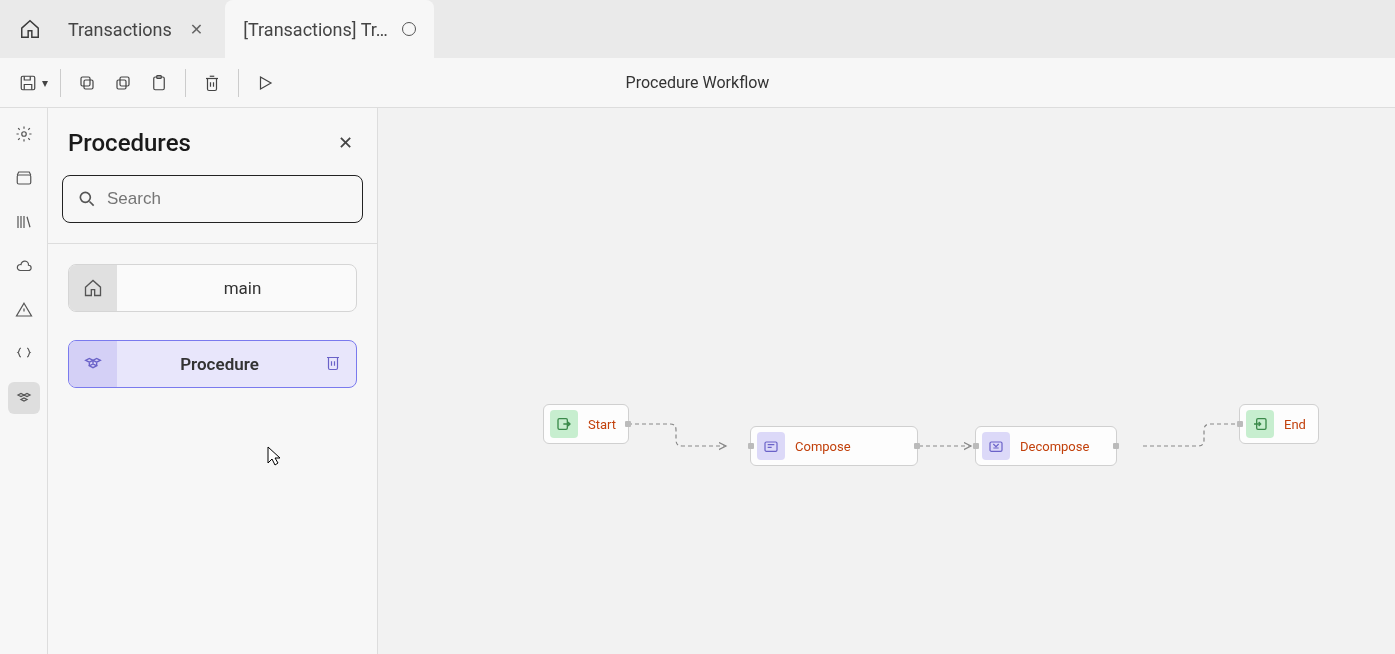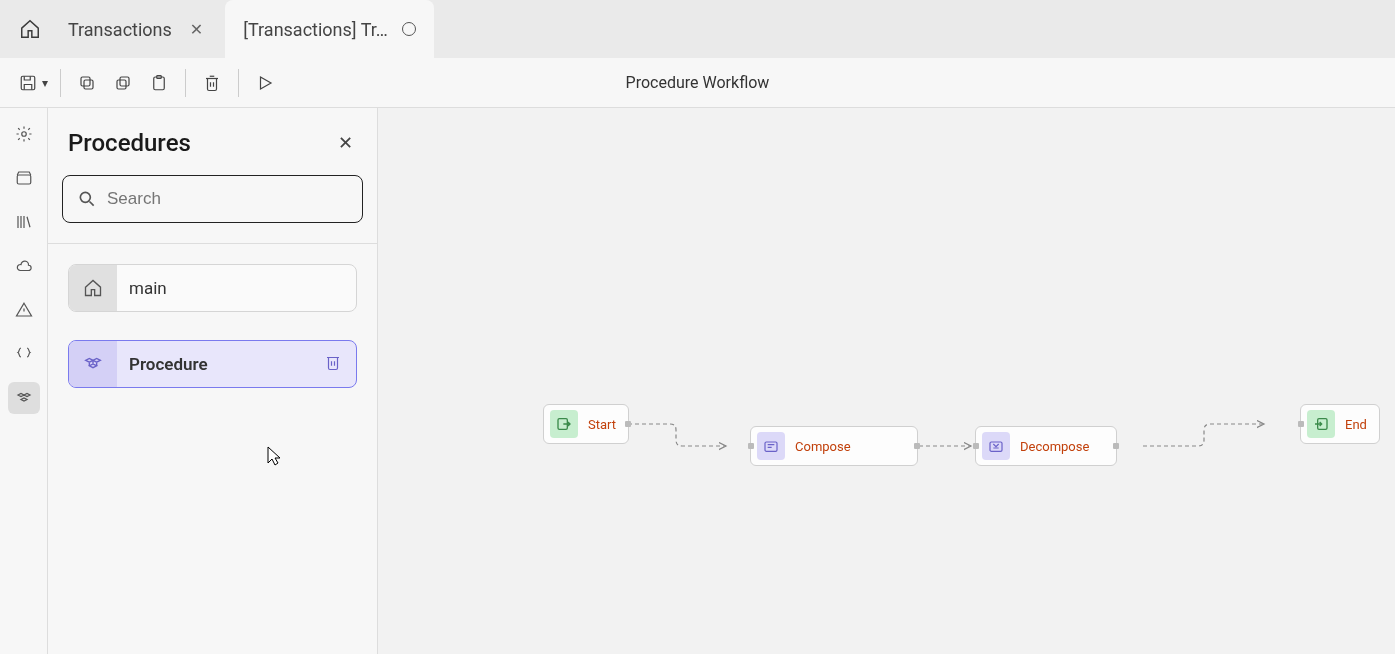--- a/index.html
+++ b/index.html
@@ -186,20 +186,21 @@
 }
 .proc-item {
   display: flex;
   align-items: center;
   border: 1.5px solid #d5d5d5;
   border-radius: 8px;
   height: 48px;
   margin: 0 6px 12px 6px;
   overflow: hidden;
   background: #fafafa;
+  text-align: center;
 }
 .proc-item .icon-box {
   width: 48px;
   height: 100%;
   background: #e0e0e0;
   display: flex;
   align-items: center;
   justify-content: center;
   color: #555;
 }
@@ -473,21 +474,21 @@
         <svg width="16" height="16" viewBox="0 0 24 24" stroke="currentColor" stroke-width="1.8" fill="none">
             <rect x="3" y="6" width="18" height="14" rx="2"></rect>
             <path d="M8 9 L12 13 L16 9 M8 15 H16"></path>
           </svg>
       </div>
       <span>Decompose</span>
       <span class="port left"></span>
         <span class="port right"></span>
     </div>
 
-    <div class="node green" style="left:922px; top:296px;">
+    <div class="node green" style="left:861px; top:296px;">
       <div class="nicon">
         <svg width="16" height="16" viewBox="0 0 24 24" stroke="currentColor" stroke-width="2" fill="none">
             <rect x="7" y="4" width="14" height="16" rx="2"></rect>
             <path d="M3 12 H13 M10 9 L13 12 L10 15"></path>
           </svg>
       </div>
       <span>End</span>
       <span class="port left"></span>
     </div>
   </div>

